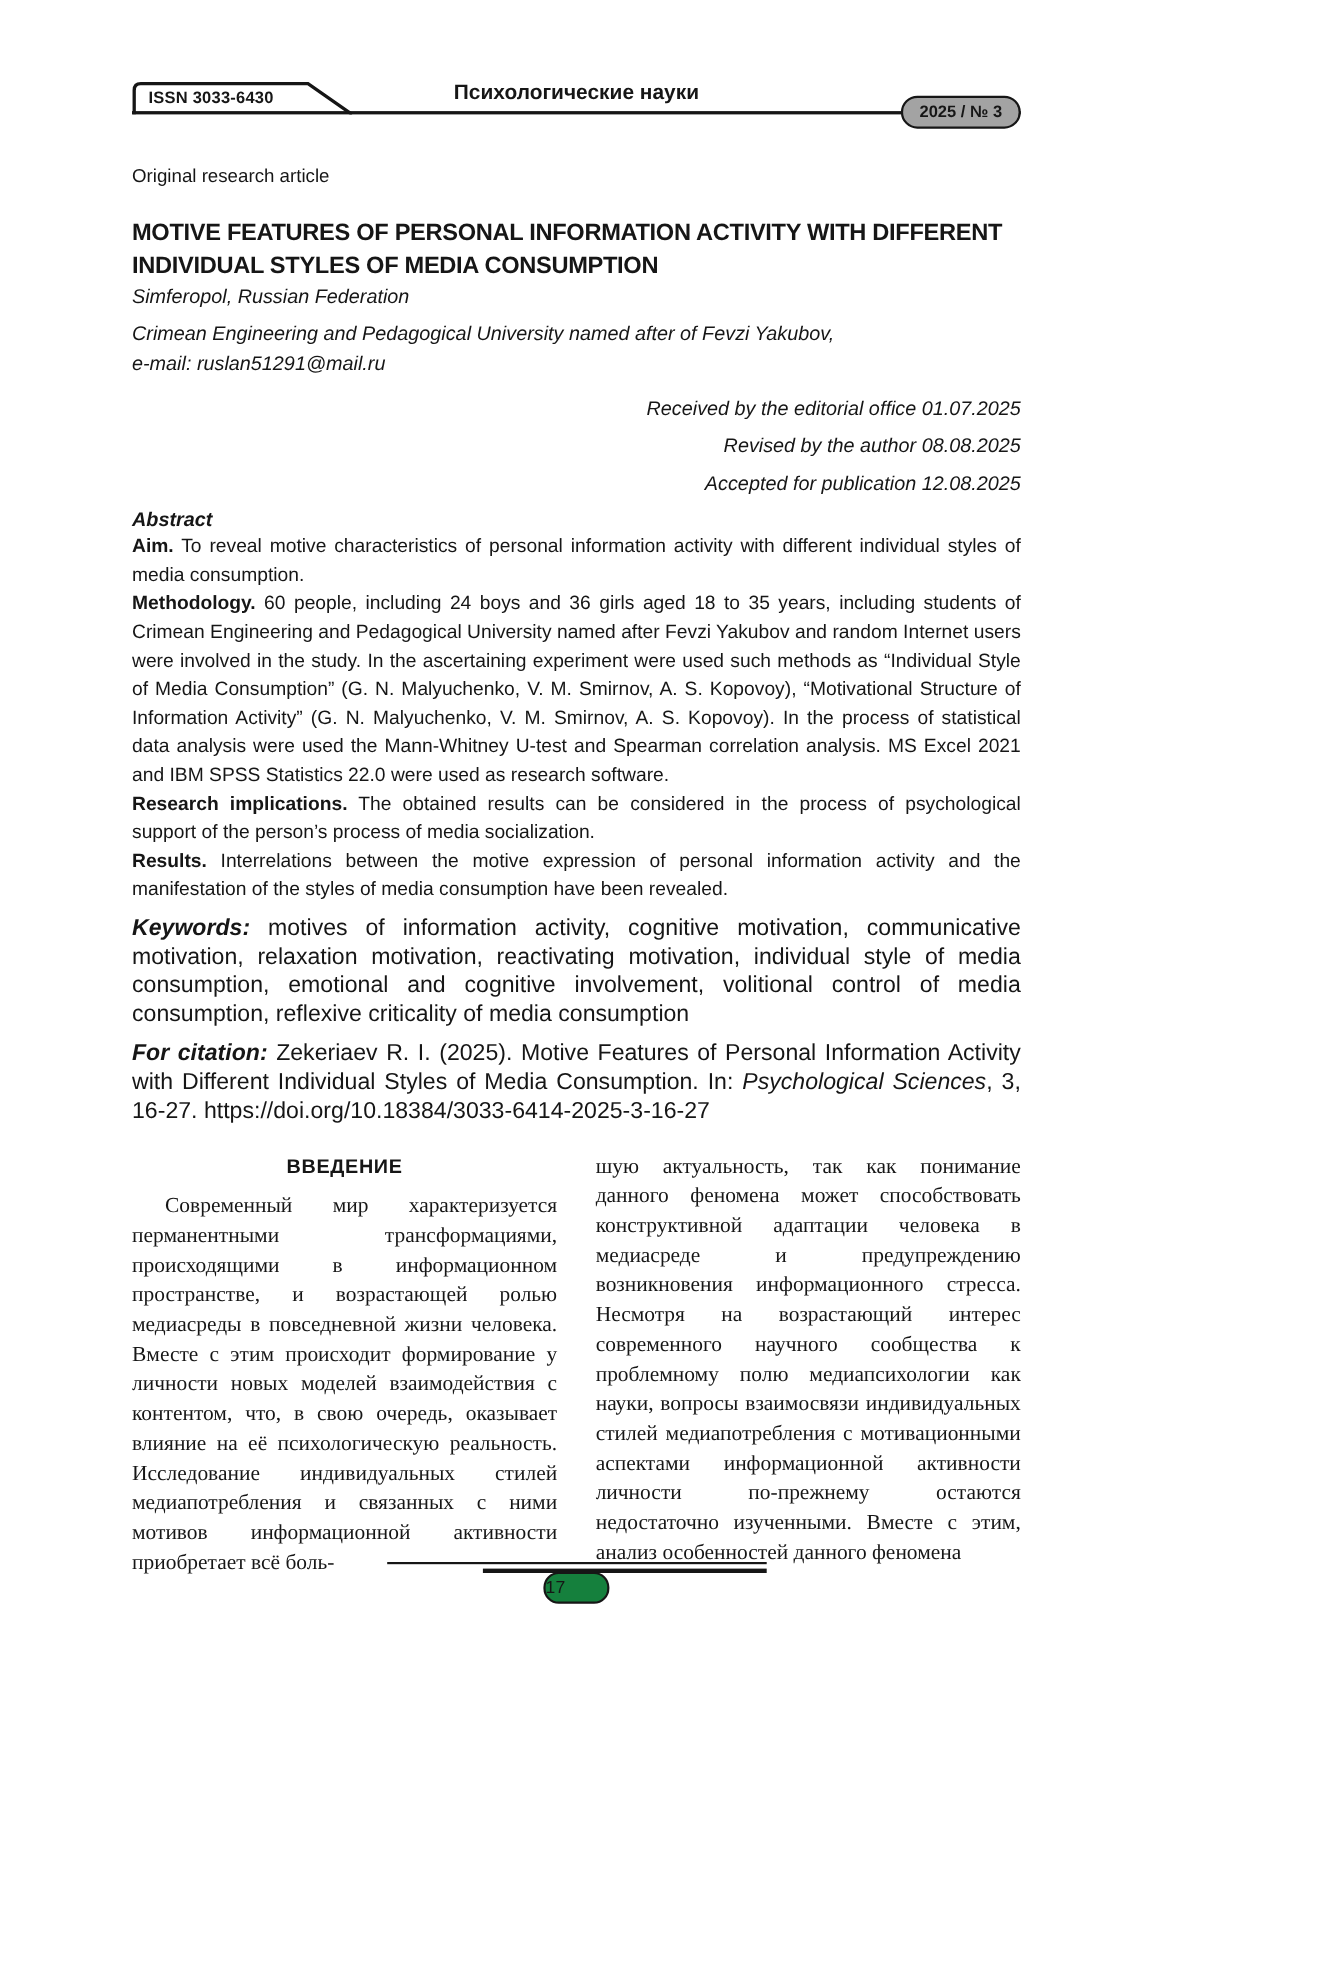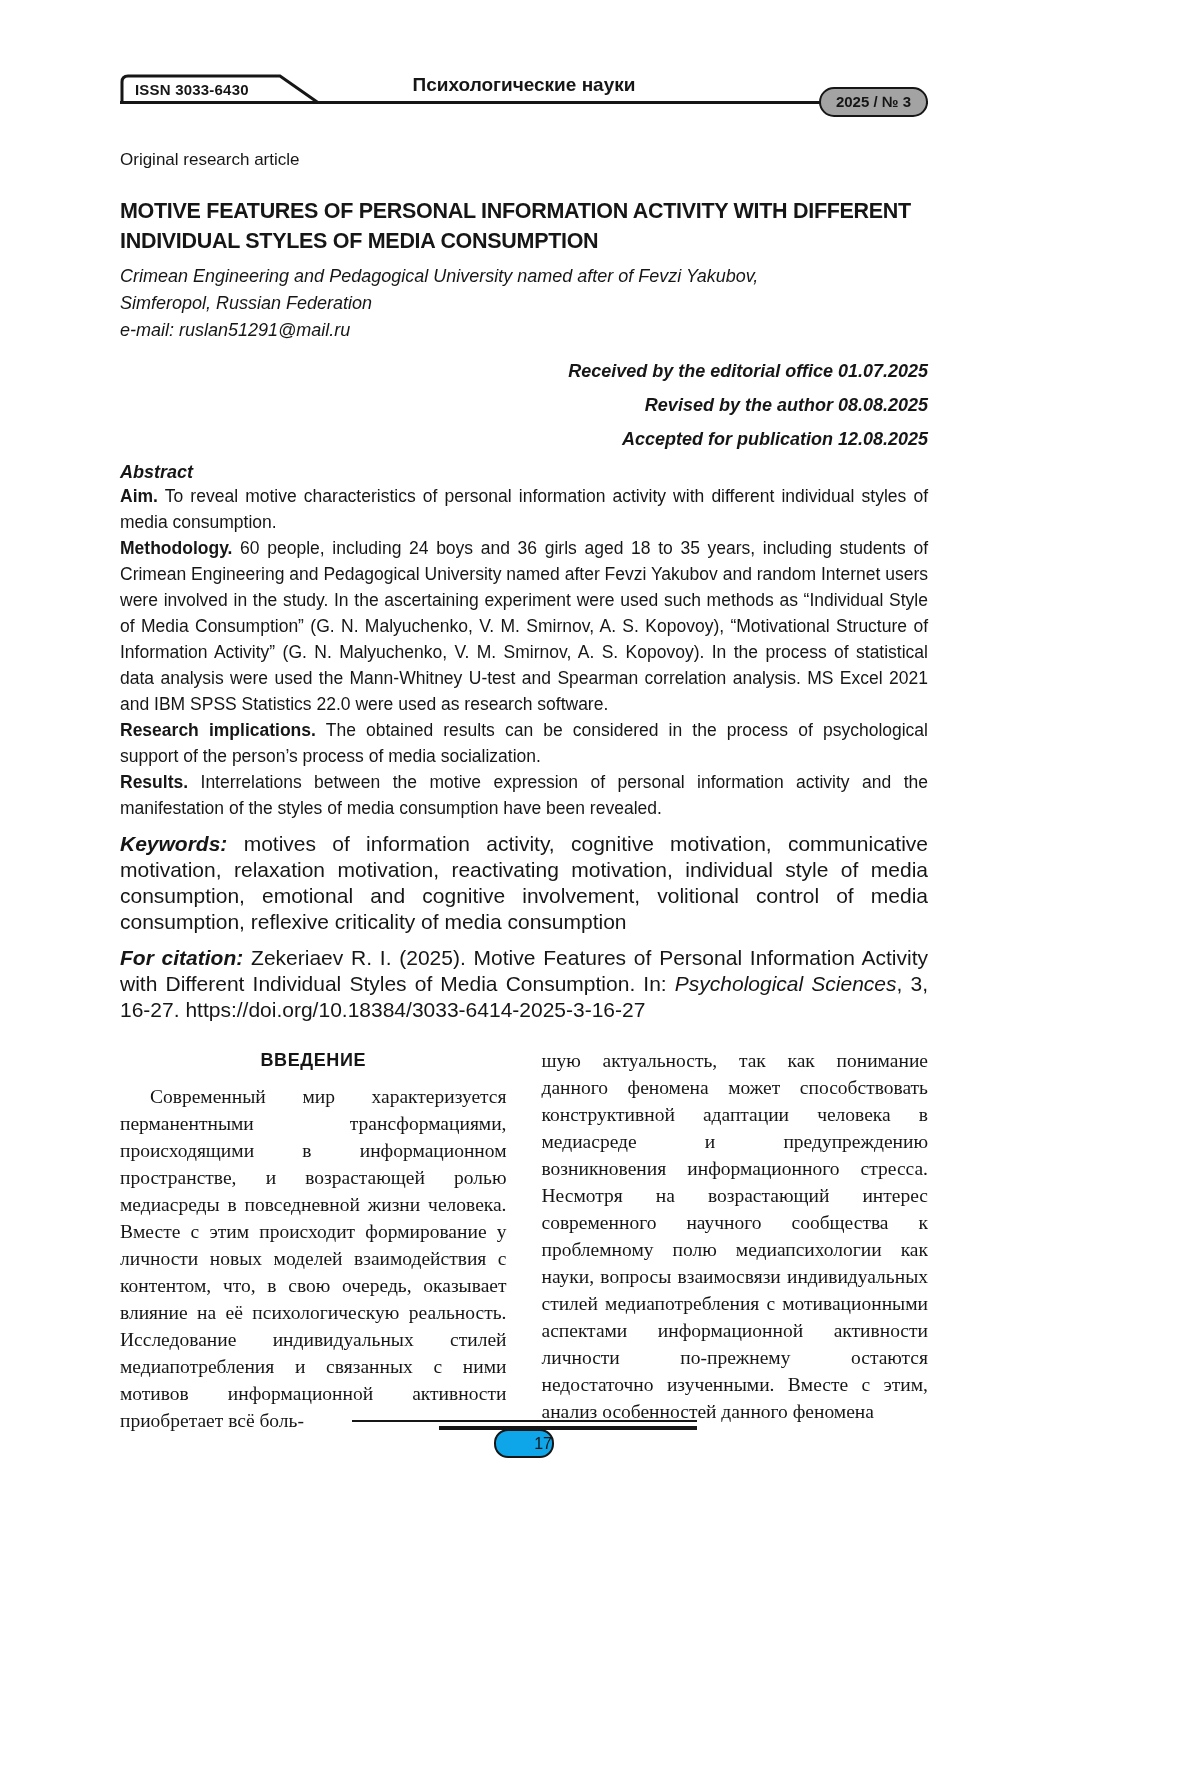--- a/index.html
+++ b/index.html
@@ -31,21 +31,21 @@
   
   .article-type { margin:0; padding-top:150px; font-size:17px; }
   .article-title {
     margin:26px 0 0 0; font-size:21.5px; line-height:30px;
     font-weight:bold; letter-spacing:-0.3px;
   }
   .author { margin:36px 0 0 0; font-size:18px; font-weight:bold; font-style:italic; }
   .affil { margin:0; font-size:18px; font-style:italic; line-height:27px; }
   .affil-first { margin-top:7px; }
   .dates { margin-top:10px; text-align:right; font-style:italic; font-size:18px; line-height:34px; }
-  .dates p { margin:0;font-weight:bold; }
+  .dates p { margin:0; }
 
   
   .abstract-heading { margin:6px 0 0 0; font-size:18px; font-weight:bold; font-style:italic; }
   .abs-p { margin:0; font-size:17.5px; line-height:26px; text-align:justify; }
   .abs-label { font-weight:bold; }
   .keywords, .citation { margin:10px 0 0 0; font-size:21px; line-height:26px; text-align:justify; overflow-wrap:anywhere; }
   .bi { font-weight:bold; font-style:italic; }
   .it { font-style:italic; }
 
   
@@ -63,23 +63,23 @@
   }
   .indent { text-indent:30px; }
 
   
   .page-footer { position:absolute; left:120px; top:1420px; width:808px; height:60px; }
   .rule-wrap { position:relative; width:345px; margin:0 auto; }
   .rule-thin { height:2px; background:#161616; }
   .rule-thick { height:3.5px; background:#161616; width:258px; margin:4px 0 0 auto; }
   .page-badge {
     position:absolute; left:50%; transform:translateX(-50%); top:9px;
-    width:56px; height:25px; background:#0ea5e9;
+    width:56px; height:25px; background:#15803d;
     border:2px solid #161616; border-radius:14px;
-    text-align:right; line-height:25px; font-size:16px;
+    text-align:left; line-height:25px; font-size:16px;
     z-index:2;
   }
 </style>
 </head>
 <body>
 
 <header class="journal-header">
   <div class="header-line"></div>
   <div class="tab-issn">
     <svg width="205" height="32" viewBox="0 0 205 32">
@@ -90,22 +90,22 @@
   <div class="header-center">Психологические науки</div>
   <div class="issue-pill">2025 / № 3</div>
 </header>
 
 <main class="content">
 
   <p class="article-type">Original research article</p>
 
   <h1 class="article-title">MOTIVE FEATURES OF PERSONAL INFORMATION ACTIVITY WITH DIFFERENT INDIVIDUAL STYLES OF MEDIA CONSUMPTION</h1>
 
+  <p class="affil">Simferopol, Russian Federation</p>
   <p class="affil affil-first">Crimean Engineering and Pedagogical University named after of Fevzi Yakubov,</p>
-  <p class="affil">Simferopol, Russian Federation</p>
   <p class="affil">e-mail: ruslan51291@mail.ru</p>
 
   <div class="dates">
     <p>Received by the editorial office 01.07.2025</p>
     <p>Revised by the author 08.08.2025</p>
     <p>Accepted for publication 12.08.2025</p>
   </div>
 
   <p class="abstract-heading">Abstract</p>
 

